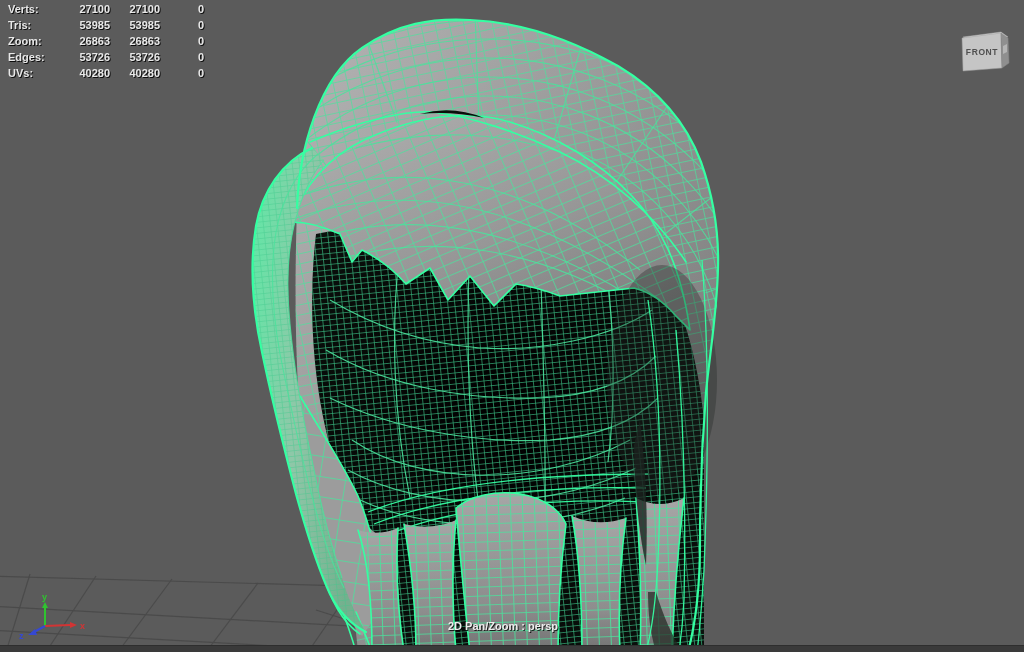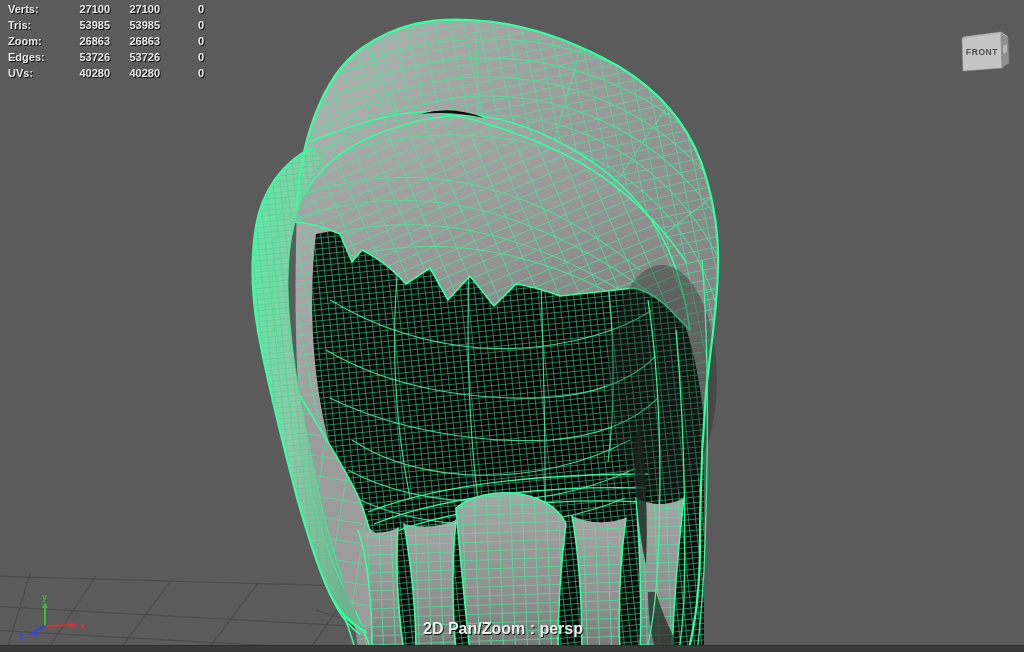--- a/index.html
+++ b/index.html
@@ -25,21 +25,21 @@
   
   .hud{position:absolute;left:8px;top:1px;color:var(--hud-text);font-size:11px;font-weight:bold;
        text-shadow:1px 1px 0 rgba(0,0,0,.85);line-height:16px;}
   .hud-row{display:flex;white-space:pre;}
   .hud-label{width:58px;text-align:left;}
   .hud-c1{width:44px;text-align:right;}
   .hud-c2{width:50px;text-align:right;}
   .hud-c3{width:44px;text-align:right;}
   
   .status{position:absolute;left:503px;top:620px;transform:translateX(-50%);
-          color:var(--status-text);font-size:16px;font-weight:bold;white-space:nowrap;
+          color:var(--status-text);font-size:11px;font-weight:bold;white-space:nowrap;
           text-shadow:1px 1px 0 rgba(0,0,0,.8);}
   .bottom-bar{position:absolute;left:0;bottom:0;width:1024px;height:7px;
               background:var(--bottom-bar);border-top:1px solid #2e2e2e;box-sizing:border-box;}
   .cube-label{font-size:8.5px;font-weight:bold;fill:var(--cube-label);letter-spacing:.6px;}
   .axis-label{font-size:9px;font-weight:bold;}
 </style>
 </head>
 <body>
 
 <div class="stage">

